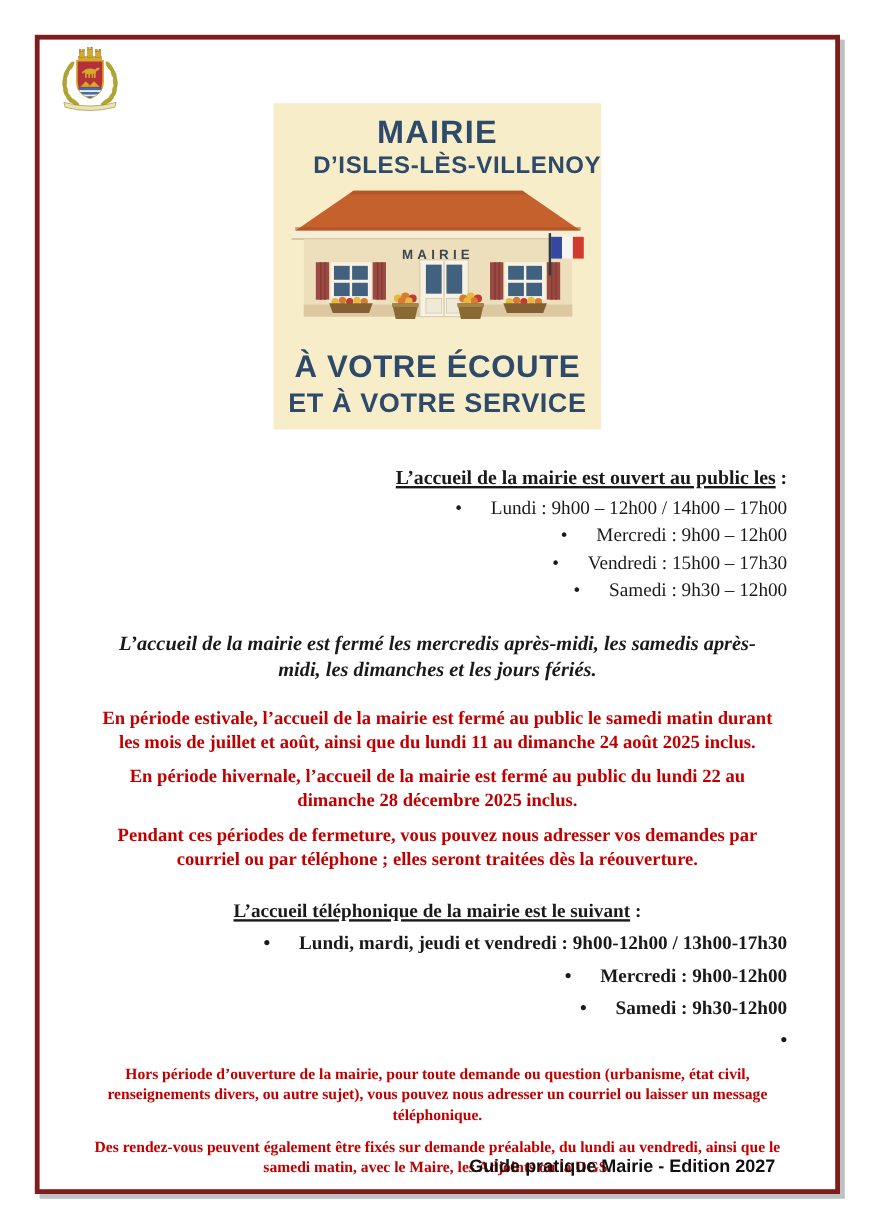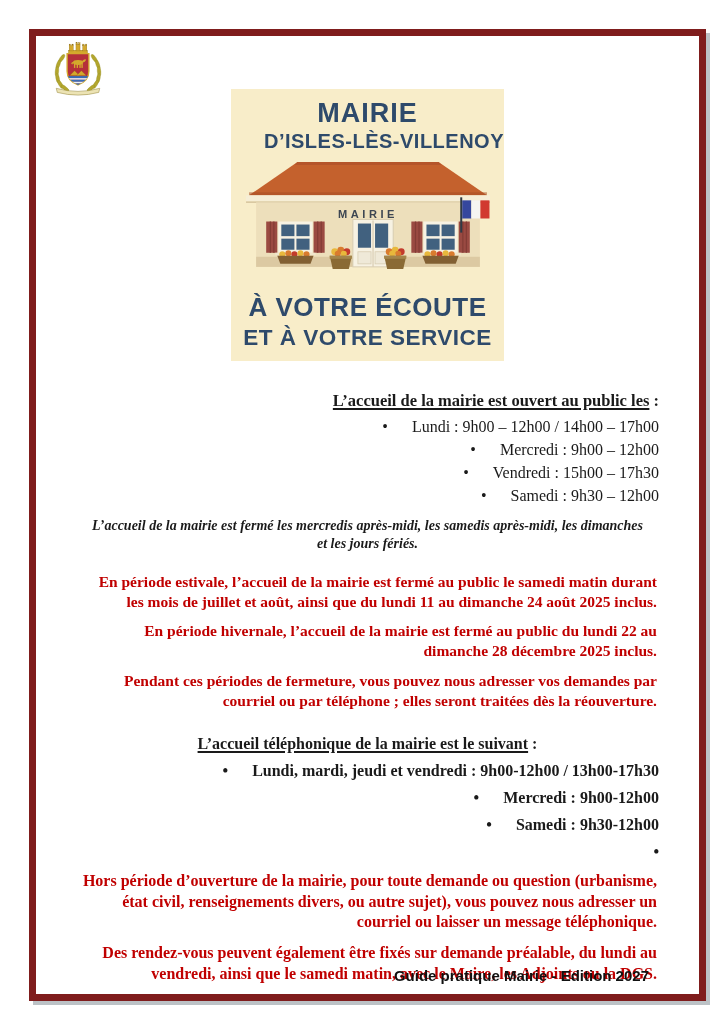--- a/index.html
+++ b/index.html
@@ -2,21 +2,21 @@
 <html lang="fr"><head>
 <meta charset="utf-8">
 <style>
   html,body{margin:0;padding:0;}
   body{
     width:724px;height:1024px;position:relative;background:#ffffff;
     font-family:"Liberation Serif",serif;color:#1a1a1a;overflow:hidden;
   }
   .page-frame{
     position:absolute;left:29px;top:29px;width:663px;height:958px;
-    border:7px solid #7f1d1d;background:#ffffff;
+    border:4px solid #7f1d1d;background:#ffffff;
     box-shadow:4px 4px 0 #bcc2c6;
   }
   
   .emblem{position:absolute;top:6px;left:8px;width:68px;height:60px;}
   
   .poster{
     width:273px;height:272px;margin:53px auto 0;background:#F8EDC9;
     text-align:center;font-family:"Liberation Sans",sans-serif;
     color:#2E4A6B;overflow:hidden;
   }
@@ -26,27 +26,27 @@
   .poster .t3{font-size:26px;font-weight:bold;letter-spacing:.5px;margin-top:10px;}
   .poster .t4{font-size:22.5px;font-weight:bold;letter-spacing:.5px;margin-top:2px;}
   
   .main{padding:0 40px;text-align:center;}
   .sec-heading{margin-top:30px;font-size:16.5px;font-weight:bold;text-align:right;}
   .u{text-decoration:underline;text-decoration-thickness:1.5px;text-underline-offset:2px;}
   .blist{margin-top:7px;text-align:right;}
   .bline{font-size:16px;margin:5px 0;}
   .bline .blt{display:inline-block;margin-right:24px;}
   .blist-bold .bline{font-weight:bold;margin:9px 0;}
-  .closed-note{margin-top:12px;font-size:14px;font-weight:bold;font-style:italic;padding:0 14px;line-height:1.25;}
+  .closed-note{margin-top:24px;font-size:17px;font-weight:bold;font-style:italic;padding:0 14px;line-height:1.25;}
   .red{color:#C00000;font-weight:bold;}
   .redblock{margin-top:20px;}
-  .redblock p{font-size:15.5px;line-height:1.3;margin:9px 0;padding:0 2px;text-align:right;}
+  .redblock p{font-size:15.5px;line-height:1.3;margin:9px 0;padding:0 2px;}
   .phone-heading{margin-top:24px;font-size:16px;font-weight:bold;}
   .redblock2{margin-top:2px;}
-  .redblock2 p{font-size:16px;line-height:1.3;margin:10px 0;}
+  .redblock2 p{font-size:13px;line-height:1.3;margin:10px 0;}
   .footer{
     position:absolute;right:50px;bottom:10px;
     font-family:"Liberation Sans",sans-serif;font-weight:bold;font-size:15px;color:#111;
   }
 </style>
 </head>
 <body>
 
 <div class="page-frame">
 

